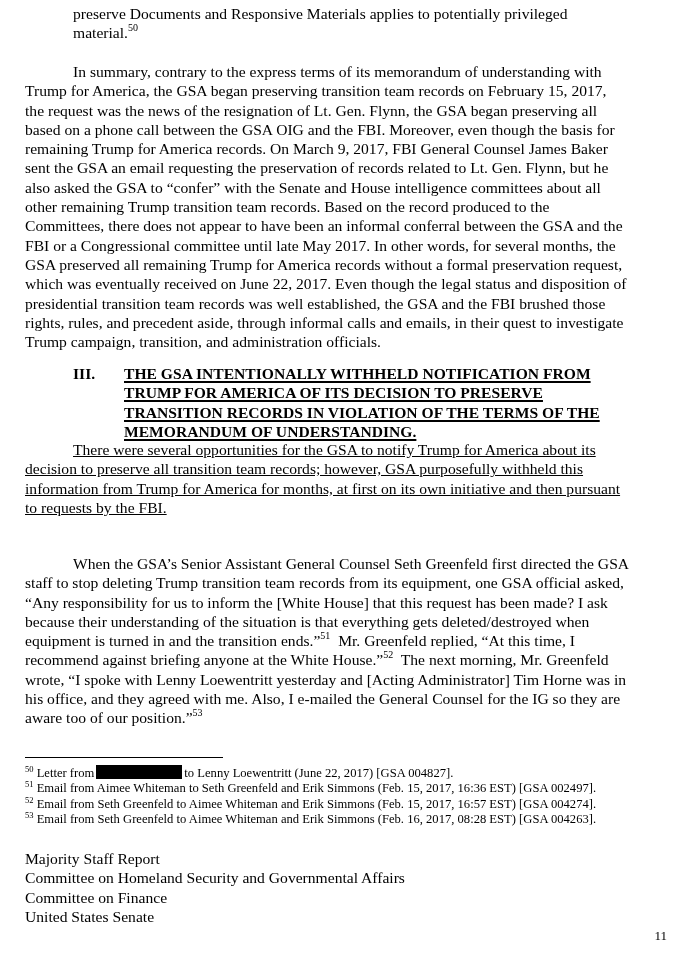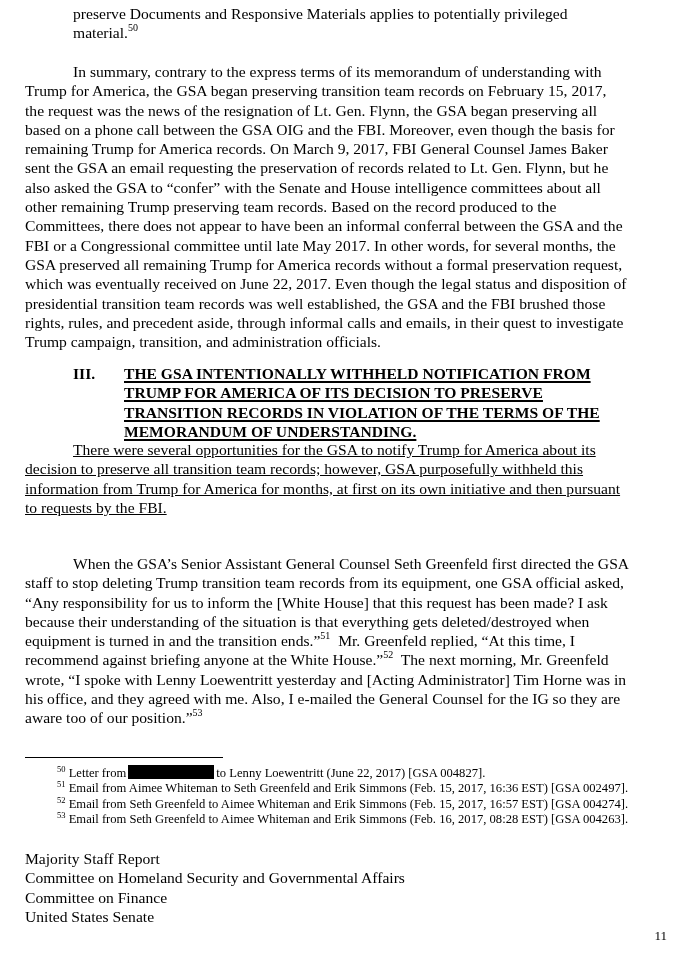--- a/index.html
+++ b/index.html
@@ -15,21 +15,21 @@
   #p0 { top: 4px; left: 73px; }
   #p1 { top: 62px; }
   #p3 { top: 440px; text-decoration: underline; }
   #p4 { top: 554px; }
   .heading { position: absolute; left: 73px; top: 364px; font-weight: bold; font-size: 15.6px; line-height: 19.4px; }
   .heading .num { position: absolute; left: 0; top: 0; }
   .heading .title { position: absolute; left: 51px; top: 0; white-space: nowrap; }
   .heading .title .line { text-decoration: underline; text-decoration-thickness: 2px; text-underline-offset: 2px; }
   .rule { position: absolute; left: 25px; top: 757px; width: 198px; height: 1px; background: #000; }
   .footnotes { position: absolute; left: 25px; top: 765px; font-size: 12.6px; line-height: 15.4px; }
-  .footnotes .fnline { display: block; white-space: nowrap; margin-left: 32px; }
+  .footnotes .fnline { display: block; white-space: nowrap; }
   .footnotes sup { font-size: 8.5px; line-height: 0; vertical-align: super; }
   .redact { display: inline-block; width: 86px; height: 14px; background: #000; vertical-align: -2px; margin: 0 2px; }
   .signature { position: absolute; left: 25px; top: 849px; font-weight: normal; font-size: 15.6px; line-height: 19.3px; }
   .pagenum { position: absolute; right: 31px; top: 926px; font-size: 13px; }
 </style>
 </head>
 <body>
 
 <div class="page">
 
@@ -39,21 +39,21 @@
   </p>
 
   <p class="para" id="p1">
     <span class="line" style="padding-left:48px">In summary, contrary to the express terms of its memorandum of understanding with</span>
     <span class="line">Trump for America, the GSA began preserving transition team records on February 15, 2017,</span>
     <span class="line">the request was the news of the resignation of Lt. Gen. Flynn, the GSA began preserving all</span>
     <span class="line">based on a phone call between the GSA OIG and the FBI.  Moreover, even though the basis for</span>
     <span class="line">remaining Trump for America records.  On March 9, 2017, FBI General Counsel James Baker</span>
     <span class="line">sent the GSA an email requesting the preservation of records related to Lt. Gen. Flynn, but he</span>
     <span class="line">also asked the GSA to “confer” with the Senate and House intelligence committees about all</span>
-    <span class="line">other remaining Trump preserving team records.  Based on the record produced to the</span>
+    <span class="line">other remaining Trump transition team records.  Based on the record produced to the</span>
     <span class="line">Committees, there does not appear to have been an informal conferral between the GSA and the</span>
     <span class="line">FBI or a Congressional committee until late May 2017.  In other words, for several months, the</span>
     <span class="line">GSA preserved all remaining Trump for America records without a formal preservation request,</span>
     <span class="line">which was eventually received on June 22, 2017.  Even though the legal status and disposition of</span>
     <span class="line">presidential transition team records was well established, the GSA and the FBI brushed those</span>
     <span class="line">rights, rules, and precedent aside, through informal calls and emails, in their quest to investigate</span>
     <span class="line">Trump campaign, transition, and administration officials.</span>
   </p>
 
   <div class="heading">

